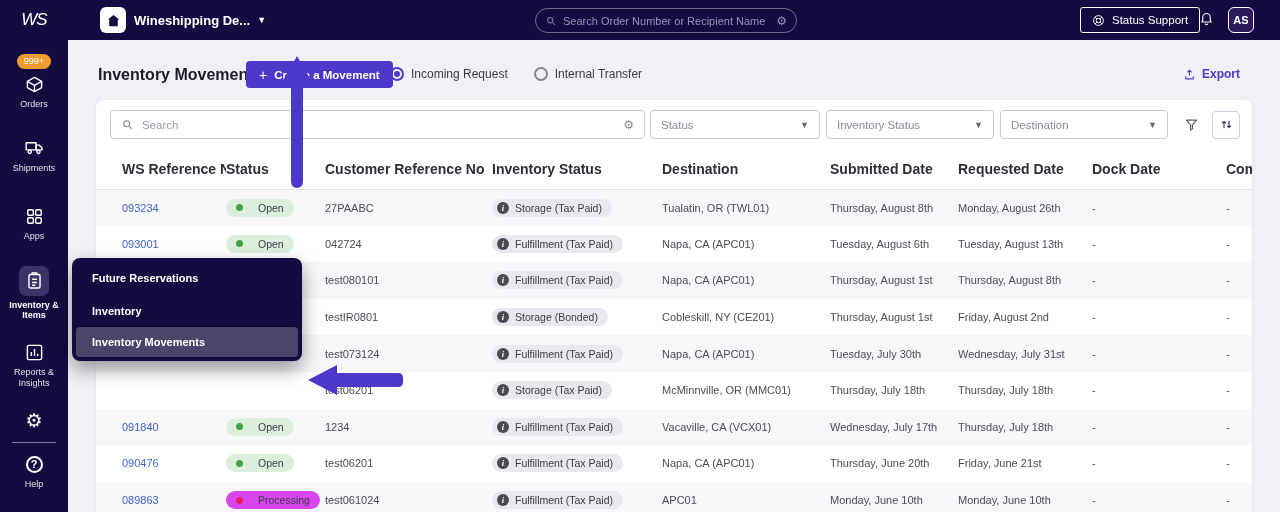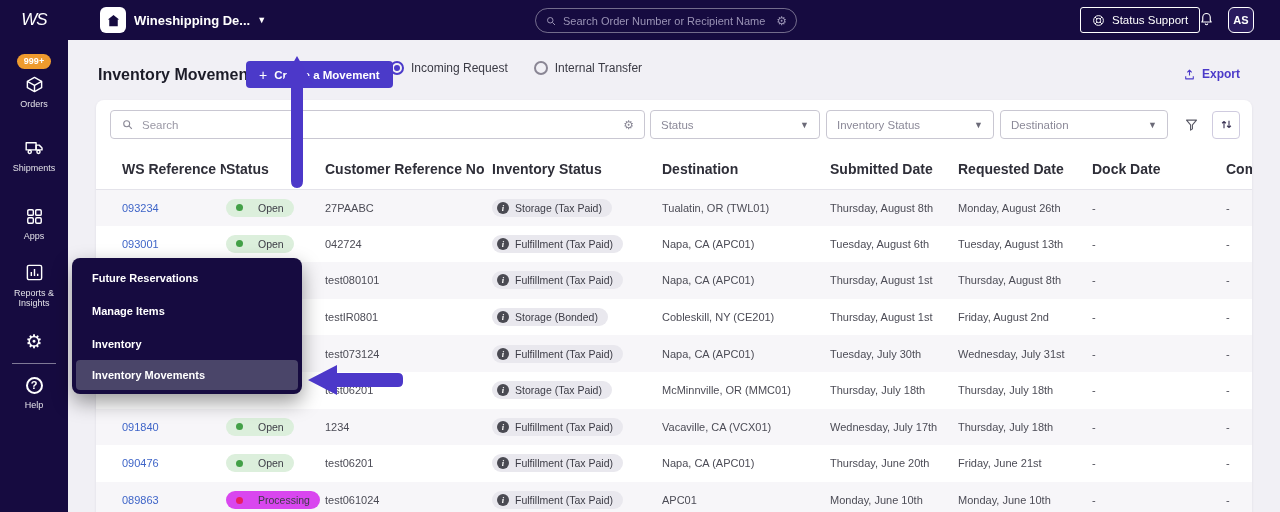--- a/index.html
+++ b/index.html
@@ -2,21 +2,21 @@
 <html><head>
 <meta charset="utf-8">
 <style>
   *{box-sizing:border-box;margin:0;padding:0}
   html,body{width:1280px;height:512px;overflow:hidden;font-family:"Liberation Sans",sans-serif;background:#f1f0f5}
   .app{display:flex;width:1280px;height:512px;position:relative}
 
   
   .sidebar{width:68px;background:#160b40;flex-shrink:0;display:flex;flex-direction:column;align-items:center;z-index:5}
   .logo{height:40px;display:flex;align-items:center;justify-content:center;color:#fff;font-weight:normal;font-size:17px;letter-spacing:-1px;font-style:italic}
-  .badge{background:#ef9b2e;color:#fff;font-size:9px;font-weight:bold;padding:2px 7px;border-radius:9px;margin-top:14px;line-height:11px}
+  .badge{background:#ef9b2e;color:#fff;font-size:9px;font-weight:normal;padding:2px 7px;border-radius:9px;margin-top:14px;line-height:11px}
   .nav-item{display:flex;flex-direction:column;align-items:center;gap:4px;cursor:pointer;width:66px}
   .nav-icon{width:22px;height:22px;display:flex;align-items:center;justify-content:center}
   .nav-icon svg{width:19px;height:19px}
   .nav-icon.active-box{background:#3c3366;border-radius:7px;width:30px;height:30px}
   .nav-label{color:rgba(255,255,255,.88);font-size:9px;text-align:center;line-height:1.18}
   .nav-label.bold{font-weight:bold;color:#fff}
   .mt1{margin-top:4px}.mt2{margin-top:27px}.mt3{margin-top:32px}.mt4{margin-top:24px}.mt5{margin-top:20px}.mt6{margin-top:21px}.mt7{margin-top:10px}
   .gear-glyph{color:#fff;font-size:19px;line-height:19px}
   .sidebar-divider{width:44px;height:1px;background:rgba(255,255,255,.45);margin-top:11px}
   .help-ic{width:17px;height:17px;border:2px solid #fff;border-radius:50%;color:#fff;font-size:11px;font-weight:bold;display:flex;align-items:center;justify-content:center}
@@ -33,21 +33,21 @@
   .gear-sm{color:#9a93b5;font-size:12px;line-height:12px;cursor:pointer}
   .support-btn{position:absolute;left:1012px;top:7px;height:26px;border:1px solid #fff;border-radius:3px;color:#fff;font-size:11.5px;display:flex;align-items:center;gap:7px;padding:0 11px;background:transparent;cursor:pointer;font-family:"Liberation Sans",sans-serif}
   .bell{position:absolute;left:1131px;top:11px;cursor:pointer}
   .avatar{position:absolute;left:1160px;top:7px;width:26px;height:26px;background:#2a1b5e;border:1px solid #fff;border-radius:6px;color:#fff;font-size:11px;font-weight:bold;display:flex;align-items:center;justify-content:center;cursor:pointer}
 
   
   .content{flex:1;background:#f1f0f5;position:relative;overflow:hidden}
   .page-title{position:absolute;left:30px;top:26px;font-size:16px;font-weight:bold;color:#1c1c28}
   .create-btn{position:absolute;left:178px;top:21px;height:27px;background:#4b3ac9;color:#fff;border:none;border-radius:4px;font-size:11.5px;font-weight:bold;padding:0 13px;display:flex;align-items:center;gap:7px;cursor:pointer;font-family:"Liberation Sans",sans-serif}
   .plus{font-size:14px;font-weight:normal}
-  .radios{position:absolute;left:322px;top:21px;display:flex;gap:26px;align-items:flex-start}
+  .radios{position:absolute;left:322px;top:27px;display:flex;gap:26px;align-items:flex-start}
   .radio{display:flex;align-items:center;gap:7px;font-size:12px;color:#3a3a44;cursor:pointer}
   .rb{width:14px;height:14px;border-radius:50%;border:2px solid #8a8694;position:relative;flex-shrink:0}
   .rb.sel{border-color:#4b3ac9}
   .rb.sel::after{content:"";position:absolute;inset:2px;border-radius:50%;background:#4b3ac9}
   .export{position:absolute;right:40px;top:27px;color:#4b3ac9;font-size:12px;font-weight:bold;display:flex;gap:6px;align-items:center;cursor:pointer}
 
   .card{position:absolute;left:28px;top:60px;width:1156px;height:460px;background:#fff;border-radius:8px 8px 0 0;box-shadow:0 1px 3px rgba(20,10,60,.08);overflow:hidden}
   .filter-row{display:flex;align-items:center;padding:10px 12px 10px 14px;white-space:nowrap}
   .f-search{width:535px;height:29px;border:1px solid #c9c7d2;border-radius:4px;display:flex;align-items:center;padding:0 10px;gap:8px;flex-shrink:0}
   .f-search input{flex:1;border:none;outline:none;font-size:11.5px;color:#444;min-width:0}
@@ -120,20 +120,30 @@
         <svg viewBox="0 0 24 24" fill="none" stroke="#fff" stroke-width="1.8">
             <rect x="3.5" y="3.5" width="7" height="7" rx="1.5"></rect>
             <rect x="13.5" y="3.5" width="7" height="7" rx="1.5"></rect>
             <rect x="3.5" y="13.5" width="7" height="7" rx="1.5"></rect>
             <rect x="13.5" y="13.5" width="7" height="7" rx="1.5"></rect>
           </svg>
       </span>
       <span class="nav-label">Apps</span>
     </div>
 
+    <div class="nav-item mt4">
+      <span class="nav-icon active-box">
+        <svg viewBox="0 0 24 24" fill="none" stroke="#fff" stroke-width="1.8" stroke-linejoin="round">
+            <rect x="5" y="4.5" width="14" height="17" rx="2"></rect>
+            <path d="M9 4.5V2.5h6v2"></path>
+            <path d="M9 10.5h6M9 14.5h6M9 18h4"></path>
+          </svg>
+      </span>
+      <span class="nav-label bold">Inventory &amp; Items</span>
+    </div>
 
     <div class="nav-item mt5">
       <span class="nav-icon">
         <svg viewBox="0 0 24 24" fill="none" stroke="#fff" stroke-width="1.8" stroke-linejoin="round">
             <rect x="3" y="3" width="18" height="18" rx="2"></rect>
             <path d="M8 16.5v-5M12 16.5v-9M16 16.5v-3"></path>
           </svg>
       </span>
       <span class="nav-label">Reports &amp; Insights</span>
     </div>
@@ -421,21 +431,20 @@
                 <td>-</td>
               </tr>
             </tbody>
         </table>
       </div>
     </div>
   </div>
 
   <div class="ctx-menu">
     <div class="ctx-item">Future Reservations</div>
-    <div class="ctx-item">Manage Items</div>
     <div class="ctx-item">Inventory</div>
     <div class="ctx-item active">Inventory Movements</div>
   </div>
 
   <svg class="arrows" width="1280" height="512" viewBox="0 0 1280 512">
     <path fill="#4c38c9" d="M297 56 L313 84 L303 84 L303 181 Q303 188 297 188 Q291 188 291 181 L291 84 L281 84 Z"></path>
     <path fill="#4c38c9" d="M308 380 L337 365 L337 373 L398 373 Q403 373 403 378 L403 382 Q403 387 398 387 L337 387 L337 395 Z"></path>
   </svg>
 
 </div>

